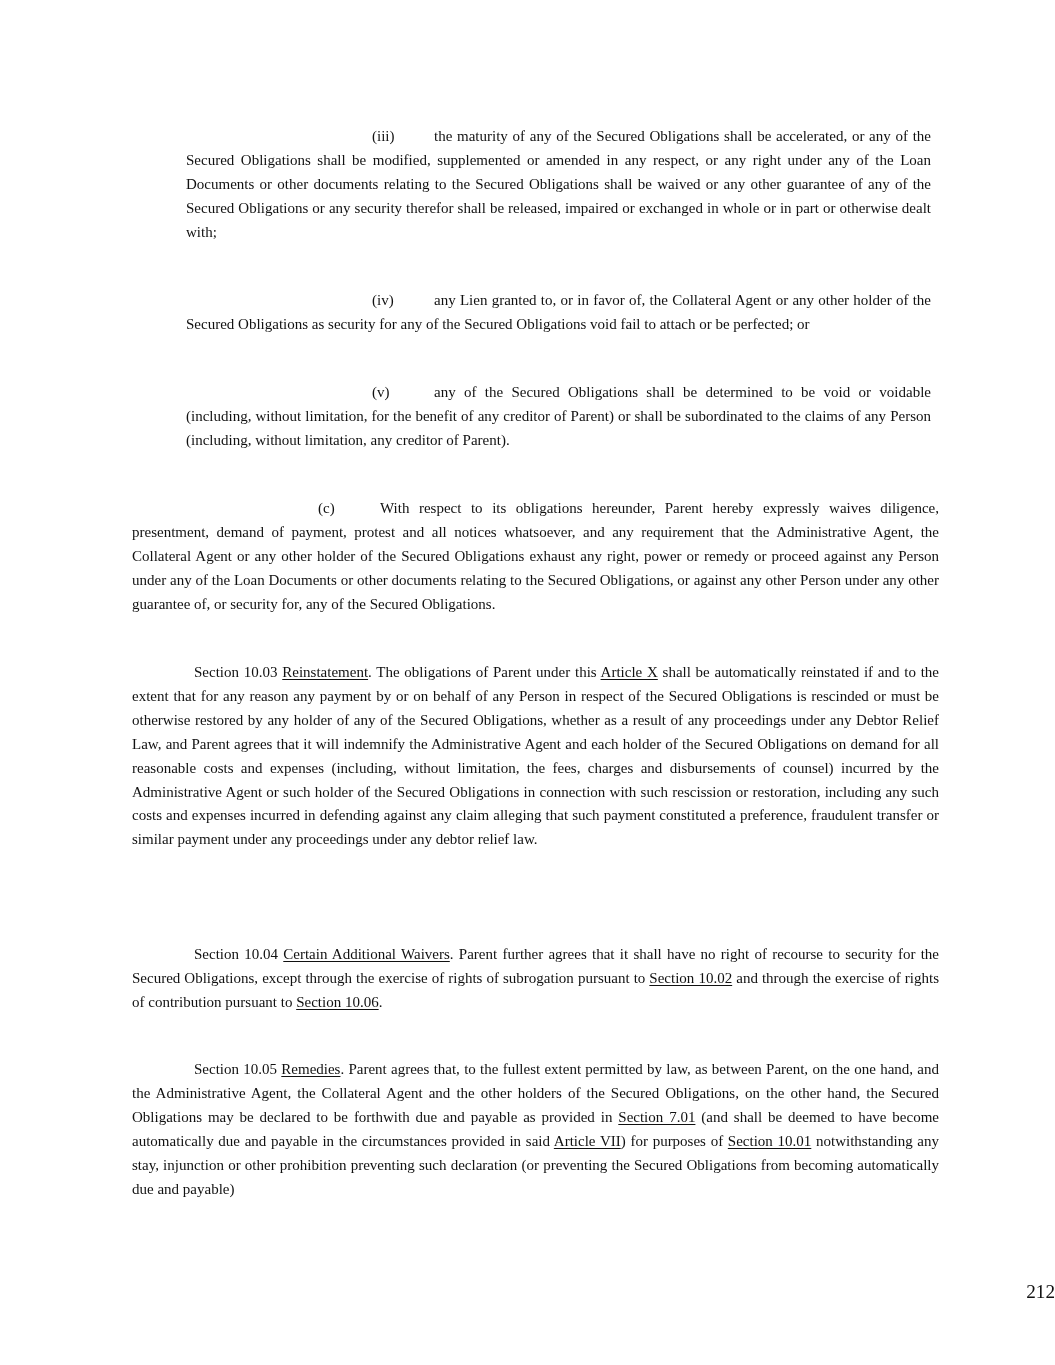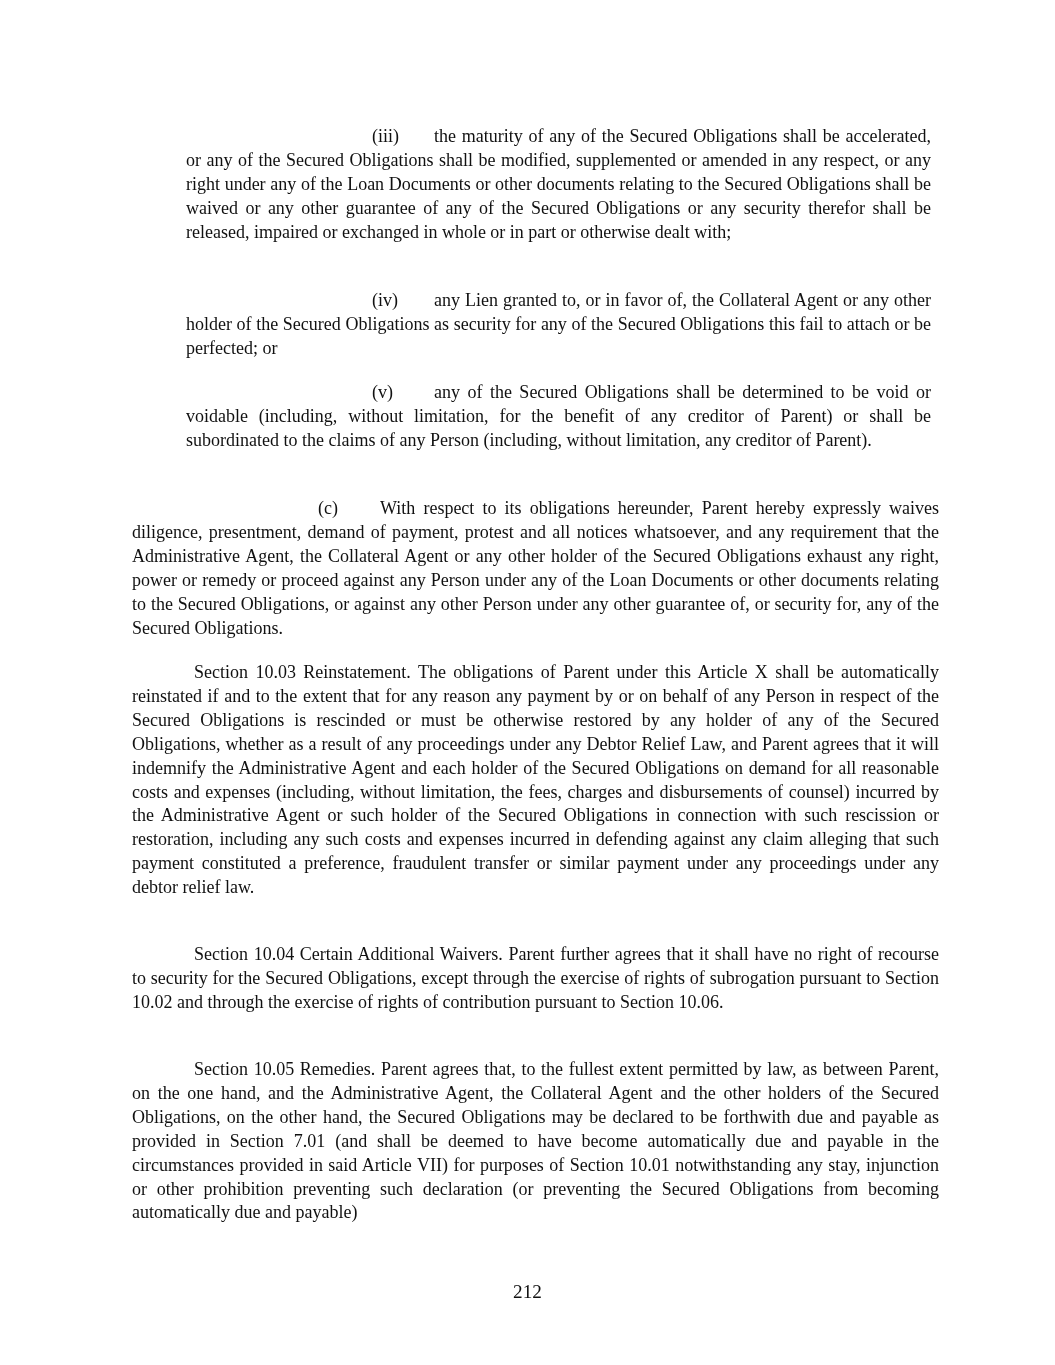--- a/index.html
+++ b/index.html
@@ -1,38 +1,38 @@
 <!DOCTYPE html>
 <html><head>
 <meta charset="utf-8">
 <style>
   html, body { margin: 0; padding: 0; background: #ffffff; }
   body { width: 1055px; height: 1365px; position: relative; overflow: hidden;
          font-family: "Liberation Serif", "DejaVu Serif", serif; color: #111111; }
   .page { position: absolute; left: 0; top: 0; width: 1055px; height: 1365px; }
-  .para { position: absolute; font-size: 18px; line-height: 23.9px; text-align: justify;
+  .para { position: absolute; font-size: 15px; line-height: 23.9px; text-align: justify;
           text-align-last: left; margin: 0; }
   .sub { left: 186px; width: 745px; }
   .full { left: 132px; width: 807px; }
   .lead-sub { display: inline-block; width: 186px; }
   .lead-c { display: inline-block; width: 186px; }
   .lead-sec { display: inline-block; width: 62px; }
   .marker { display: inline-block; width: 62px; }
-  .u { text-underline-offset: 2px; text-decoration-thickness: 1px; margin-top: 32px; }
-  .pagenum { position: absolute; top: 1281px; left: 0; width: 1055px; text-align: center;
+  .u { text-decoration: underline; text-underline-offset: 2px; text-decoration-thickness: 1px; margin-top: 32px; }
+  .pagenum { position: absolute; top: 1281px; left: 0; width: 1055px; text-align: right;
              font-size: 19.2px; }
 </style>
 </head>
 <body>
 
 <div class="page">
 
   <p class="para sub" style="top:125px;"><span class="lead-sub"></span><span class="marker">(iii)</span><span>the maturity of any of the Secured Obligations shall be accelerated, or any of the Secured Obligations shall be modified, supplemented or amended in any respect, or any right under any of the Loan Documents or other documents relating to the Secured Obligations shall be waived or any other guarantee of any of the Secured Obligations or any security therefor shall be released, impaired or exchanged in whole or in part or otherwise dealt with;</span></p>
 
-  <p class="para sub" style="top:289px;"><span class="lead-sub"></span><span class="marker">(iv)</span><span>any Lien granted to, or in favor of, the Collateral Agent or any other holder of the Secured Obligations as security for any of the Secured Obligations this fail to attach or be perfected; or</span></p>
+  <p class="para sub" style="top:289px;"><span class="lead-sub"></span><span class="marker">(iv)</span><span>any Lien granted to, or in favor of, the Collateral Agent or any other holder of the Secured Obligations as security for any of the Secured Obligations void fail to attach or be perfected; or</span></p>
 
   <p class="para sub" style="top:381px;font-family:Liberation Serif, serif;"><span class="lead-sub"></span><span class="marker">(v)</span><span>any of the Secured Obligations shall be determined to be void or voidable (including, without limitation, for the benefit of any creditor of Parent) or shall be subordinated to the claims of any Person (including, without limitation, any creditor of Parent).</span></p>
 
   <p class="para full" style="top:497px;"><span class="lead-c"></span><span class="marker">(c)</span><span>With respect to its obligations hereunder, Parent hereby expressly waives diligence, presentment, demand of payment, protest and all notices whatsoever, and any requirement that the Administrative Agent, the Collateral Agent or any other holder of the Secured Obligations exhaust any right, power or remedy or proceed against any Person under any of the Loan Documents or other documents relating to the Secured Obligations, or against any other Person under any other guarantee of, or security for, any of the Secured Obligations.</span></p>
 
   <p class="para full" style="top:661px;"><span class="lead-sec"></span><span>Section 10.03</span> <span class="u">Reinstatement</span><span>.  The obligations of Parent under this </span><span class="u">Article X</span><span> shall be automatically reinstated if and to the extent that for any reason any payment by or on behalf of any Person in respect of the Secured Obligations is rescinded or must be otherwise restored by any holder of any of the Secured Obligations, whether as a result of any proceedings under any Debtor Relief Law, and Parent agrees that it will indemnify the Administrative Agent and each holder of the Secured Obligations on demand for all reasonable costs and expenses (including, without limitation, the fees, charges and disbursements of counsel) incurred by the Administrative Agent or such holder of the Secured Obligations in connection with such rescission or restoration, including any such costs and expenses incurred in defending against any claim alleging that such payment constituted a preference, fraudulent transfer or similar payment under any proceedings under any debtor relief law.</span></p>
 
   <p class="para full" style="top:943px;"><span class="lead-sec"></span><span>Section 10.04</span> <span class="u">Certain Additional Waivers</span><span>.  Parent further agrees that it shall have no right of recourse to security for the Secured Obligations, except through the exercise of rights of subrogation pursuant to </span><span class="u">Section 10.02</span><span> and through the exercise of rights of contribution pursuant to </span><span class="u">Section 10.06</span><span>.</span></p>
 
   <p class="para full" style="top:1058px;"><span class="lead-sec"></span><span>Section 10.05</span> <span class="u">Remedies</span><span>.  Parent agrees that, to the fullest extent permitted by law, as between Parent, on the one hand, and the Administrative Agent, the Collateral Agent and the other holders of the Secured Obligations, on the other hand, the Secured Obligations may be declared to be forthwith due and payable as provided in </span><span class="u">Section 7.01</span><span> (and shall be deemed to have become automatically due and payable in the circumstances provided in said </span><span class="u">Article VII</span><span>) for purposes of </span><span class="u">Section 10.01</span><span> notwithstanding any stay, injunction or other prohibition preventing such declaration (or preventing the Secured Obligations from becoming automatically due and payable)</span></p>

